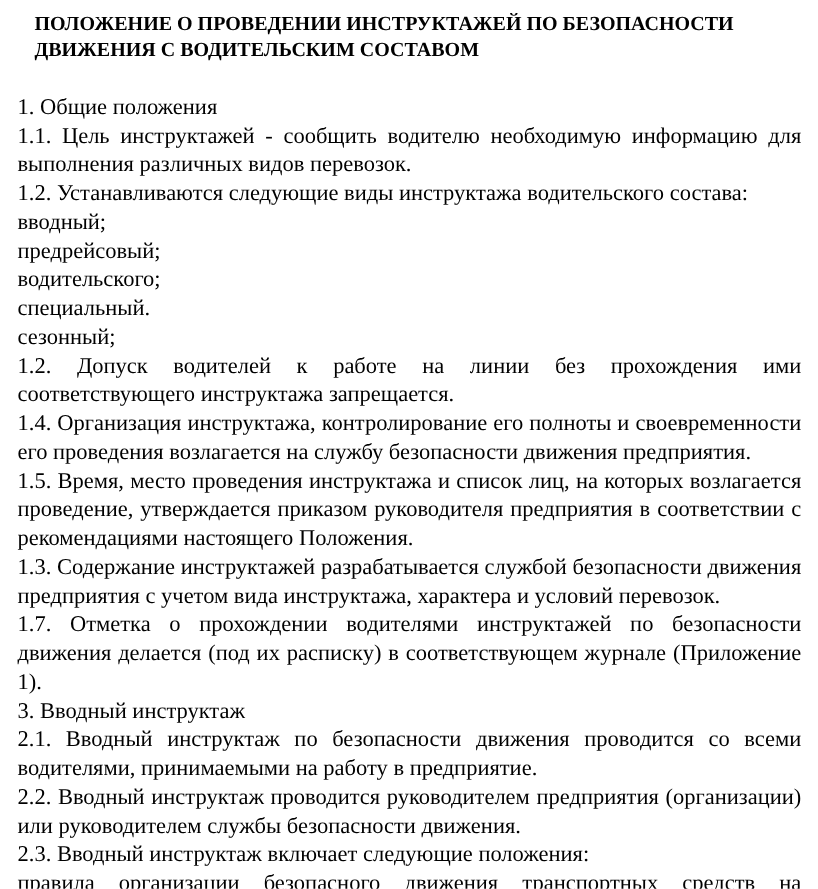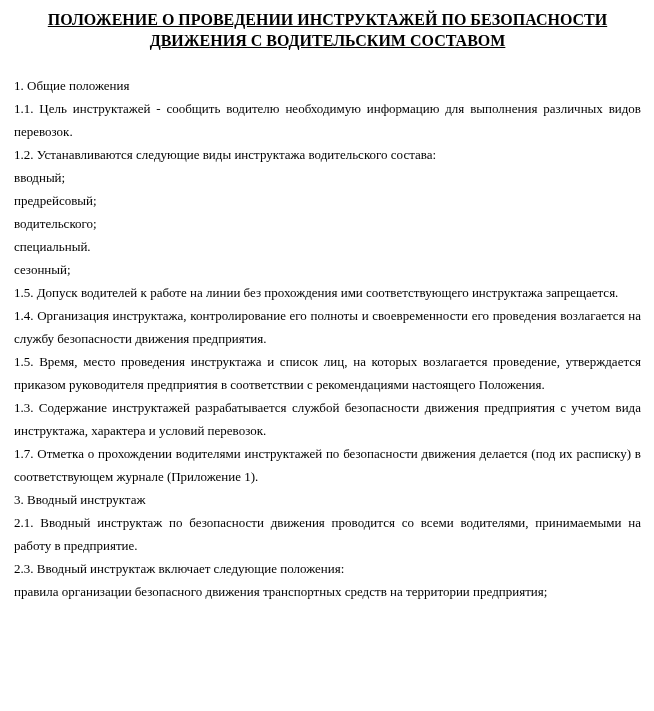--- a/index.html
+++ b/index.html
@@ -17,50 +17,50 @@
   .page {
     box-sizing: border-box;
     width: 654px;
     padding: 9px 13px 0 14px;
     background: #ffffff;
   }
   .doc-title {
     font-size: 16px;
     line-height: 21px;
     font-weight: bold;
-    text-align: center;
+    text-align: left;
     margin: 0 auto 23px auto;
     max-width: 600px;
-    text-decoration: underline;
   }
   .para {
-    font-size: 13px;
+    font-size: 18px;
     line-height: 23px;
     text-align: justify;
     margin: 0;
     padding: 0;
   }
 </style>
 </head>
 <body>
 
 <div class="page">
   <h1 class="doc-title">ПОЛОЖЕНИЕ О ПРОВЕДЕНИИ ИНСТРУКТАЖЕЙ ПО БЕЗОПАСНОСТИ ДВИЖЕНИЯ С ВОДИТЕЛЬСКИМ СОСТАВОМ</h1>
 
   <p class="para">1. Общие положения</p>
   <p class="para">1.1. Цель инструктажей - сообщить водителю необходимую информацию для выполнения различных видов перевозок.</p>
   <p class="para">1.2. Устанавливаются следующие виды инструктажа водительского состава:</p>
   <p class="para">вводный;</p>
   <p class="para">предрейсовый;</p>
   <p class="para">водительского;</p>
   <p class="para">специальный.</p>
   <p class="para">сезонный;</p>
-  <p class="para">1.5. Допуск водителей к работе на линии без прохождения ими соответствующего инструктажа запрещается.</p>
+  <p class="para">1.2. Допуск водителей к работе на линии без прохождения ими соответствующего инструктажа запрещается.</p>
   <p class="para">1.4. Организация инструктажа, контролирование его полноты и своевременности его проведения возлагается на службу безопасности движения предприятия.</p>
   <p class="para">1.5. Время, место проведения инструктажа и список лиц, на которых возлагается проведение, утверждается приказом руководителя предприятия в соответствии с рекомендациями настоящего Положения.</p>
   <p class="para">1.3. Содержание инструктажей разрабатывается службой безопасности движения предприятия с учетом вида инструктажа, характера и условий перевозок.</p>
   <p class="para">1.7. Отметка о прохождении водителями инструктажей по безопасности движения делается (под их расписку) в соответствующем журнале (Приложение 1).</p>
   <p class="para">3. Вводный инструктаж</p>
   <p class="para">2.1. Вводный инструктаж по безопасности движения проводится со всеми водителями, принимаемыми на работу в предприятие.</p>
+  <p class="para">2.2. Вводный инструктаж проводится руководителем предприятия (организации) или руководителем службы безопасности движения.</p>
   <p class="para">2.3. Вводный инструктаж включает следующие положения:</p>
   <p class="para">правила организации безопасного движения транспортных средств на территории предприятия;</p>
 
 </div>
 
 </body></html>

